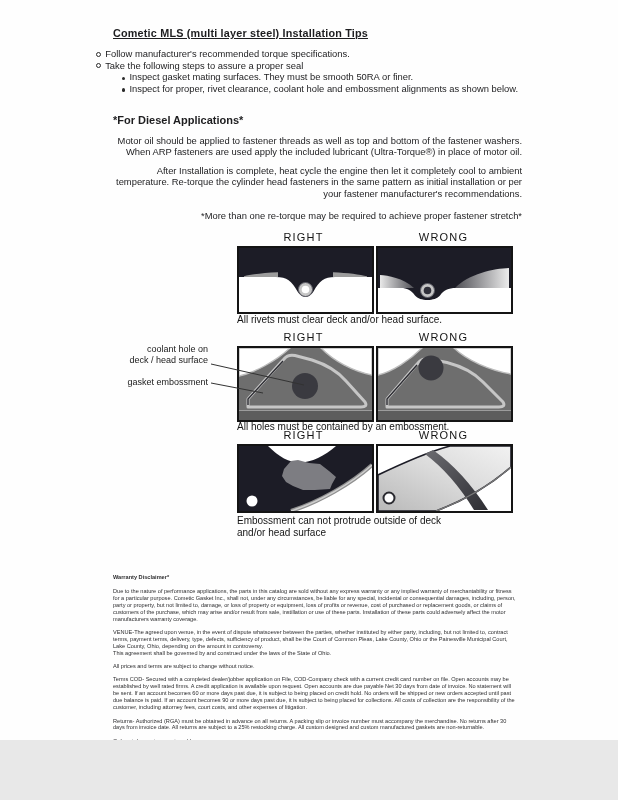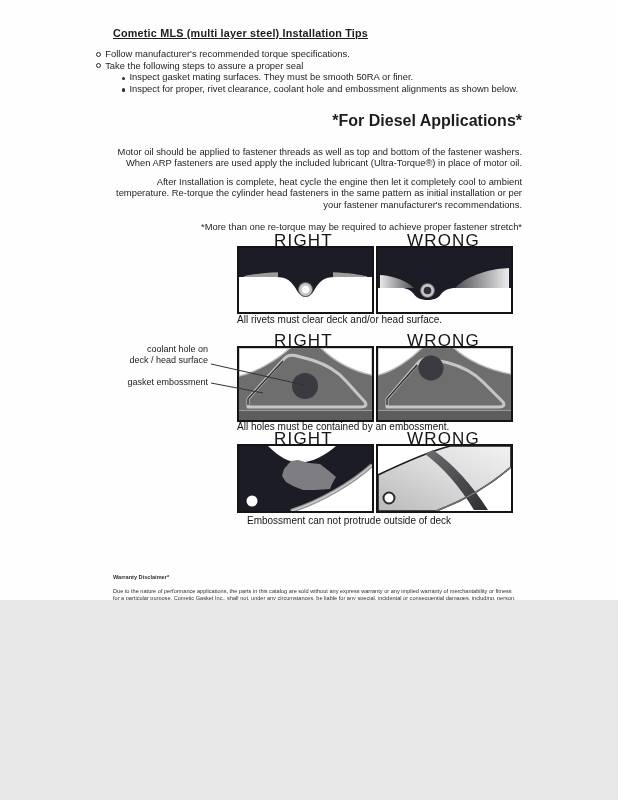--- a/index.html
+++ b/index.html
@@ -1,35 +1,35 @@
 <!DOCTYPE html>
 <html><head>
 <meta charset="utf-8">
 <style>
   html,body{margin:0;padding:0;background:#e8e8e8;}
-  .page{position:relative;width:618px;height:600px;background:#fefefe;margin:0 auto;
+  .page{position:relative;width:618px;height:740px;background:#fefefe;margin:0 auto;
         font-family:"Liberation Sans","DejaVu Sans",sans-serif;color:#1d1d1f;overflow:hidden;}
   .abs{position:absolute;}
 
   .title{left:113px;top:27px;font-size:10.8px;font-weight:bold;text-decoration:underline;
          letter-spacing:.2px;}
 
   .bullets{left:95px;top:48px;width:430px;font-size:9.4px;line-height:11.5px;}
   .b-row{display:flex;align-items:flex-start;}
   .b-marker{width:3.2px;height:3.2px;border:.9px solid #2a2a2a;border-radius:50%;
             margin:3.6px 4px 0 1px;flex:none;}
   .sb-row{display:flex;align-items:center;margin-left:26px;}
   .sb-marker{width:3.4px;height:3.4px;background:#2a2a2a;border-radius:50%;
              margin:3.8px 4px 0 1px;flex:none;}
 
   .diesel{left:113px;top:115px;width:409px;font-size:9.4px;line-height:11.5px;}
-  .diesel h3{font-size:16px;margin:0 0 19px 0;text-align:right;}
+  .diesel h3{font-size:11px;margin:0 0 8px 0;}
   .diesel p{margin:0 0 7px 0;text-align:right;}
 
-  .rw-label{font-size:17px;letter-spacing:1.2px;color:#141414;text-align:center;width:133px;}
+  .rw-label{font-size:11px;letter-spacing:1.2px;color:#141414;text-align:center;width:133px;}
   .dbox{width:133px;border:2px solid #141414;background:#fff;line-height:0;}
   .dbox svg{display:block;}
   .caption{font-size:10px;color:#141414;line-height:11.5px;}
 
   .anno{font-size:9px;line-height:11px;color:#1a1a1a;text-align:right;width:113px;left:95px;}
 
   .legal{left:113px;top:574px;width:403px;font-size:5.6px;line-height:6.9px;color:#2e2e30;}
   .legal .hd{font-weight:bold;margin:0 0 7px 0;}
   .legal p{margin:0 0 6.5px 0;}
   .legal p.tight{margin-bottom:0;}
@@ -171,22 +171,23 @@
             <stop offset="1" stop-color="#2e2e33"></stop>
         </linearGradient>
       </defs>
       <rect width="133" height="65" fill="#ffffff"></rect>
       <path d="M0,29 C25,17 50,6 72,0 L133,0 V21 C110,41 82,56 58,65 L0,65 Z" fill="url(#band3)" stroke="#1c1c26" stroke-width="1.6"></path>
       <path d="M55,4 Q85,25 110,64 L96,64 Q74,28 47,8 Z" fill="url(#stripe3)"></path>
       <path d="M58,65 C82,56 110,41 133,21" fill="none" stroke="#7a7a7a" stroke-width="1.4"></path>
       <circle cx="11" cy="52" r="5.5" fill="#ffffff" stroke="#2a2a30" stroke-width="2"></circle>
     </svg>
   </div>
-  <div class="abs caption" style="left:247px;top:515px">
+  <div class="abs caption" style="left:237px;top:515px">
     <div>Embossment can not protrude outside of deck</div>
+    <div>and/or head surface</div>
   </div>
 
   <div class="abs legal">
     <p class="hd">Warranty Disclaimer*</p>
     <p>Due to the nature of performance applications, the parts in this catalog are sold without any express warranty or any implied warranty of merchantability or fitness for a particular purpose.  Cometic Gasket Inc., shall not, under any circumstances, be liable for any special, incidental or consequential damages, including, person, party or property, but not limited to, damage, or loss of property or equipment, loss of profits or revenue, cost of purchased or replacement goods, or claims of customers of the purchase, which may arise and/or result from sale, instillation or use of these parts.  Installation of these parts could adversely affect the motor manufacturers warranty coverage.</p>
     <p class="tight">VENUE-The agreed upon venue, in the event of dispute whatsoever between the parties, whether instituted by either party, including, but not limited to, contract terms, payment terms, delivery, type, defects, sufficiency of product, shall be the Court of Common Pleas, Lake County, Ohio or the Painesville Municipal Court, Lake County, Ohio, depending on the amount in controversy.</p>
     <p>This agreement shall be governed by and construed under the laws of the State of Ohio.</p>
     <p>All prices and terms are subject to change without notice.</p>
     <p>Terms COD- Secured with a completed dealer/jobber application on File, COD-Company check with a current credit card number on file.  Open accounts may be established by well rated firms.  A credit application is available upon request.  Open accounts are due payable Net 30 days from date of invoice.  No statement will be sent.  If an account becomes 60 or more days past due, it is subject to being placed on credit hold.  No orders will be shipped or new orders accepted until past due balance is paid.  If an account becomes 90 or more days past due, it is subject to being placed for collections.  All costs of collection are the responsibility of the customer, including attorney fees, court costs, and other expenses of litigation.</p>
     <p>Returns- Authorized (RGA) must be obtained in advance on all returns.  A packing slip or invoice number must accompany the merchandise.  No returns after 30 days from invoice date.  All returns are subject to a 25% restocking charge.  All custom designed and custom manufactured gaskets are non-returnable.</p>

